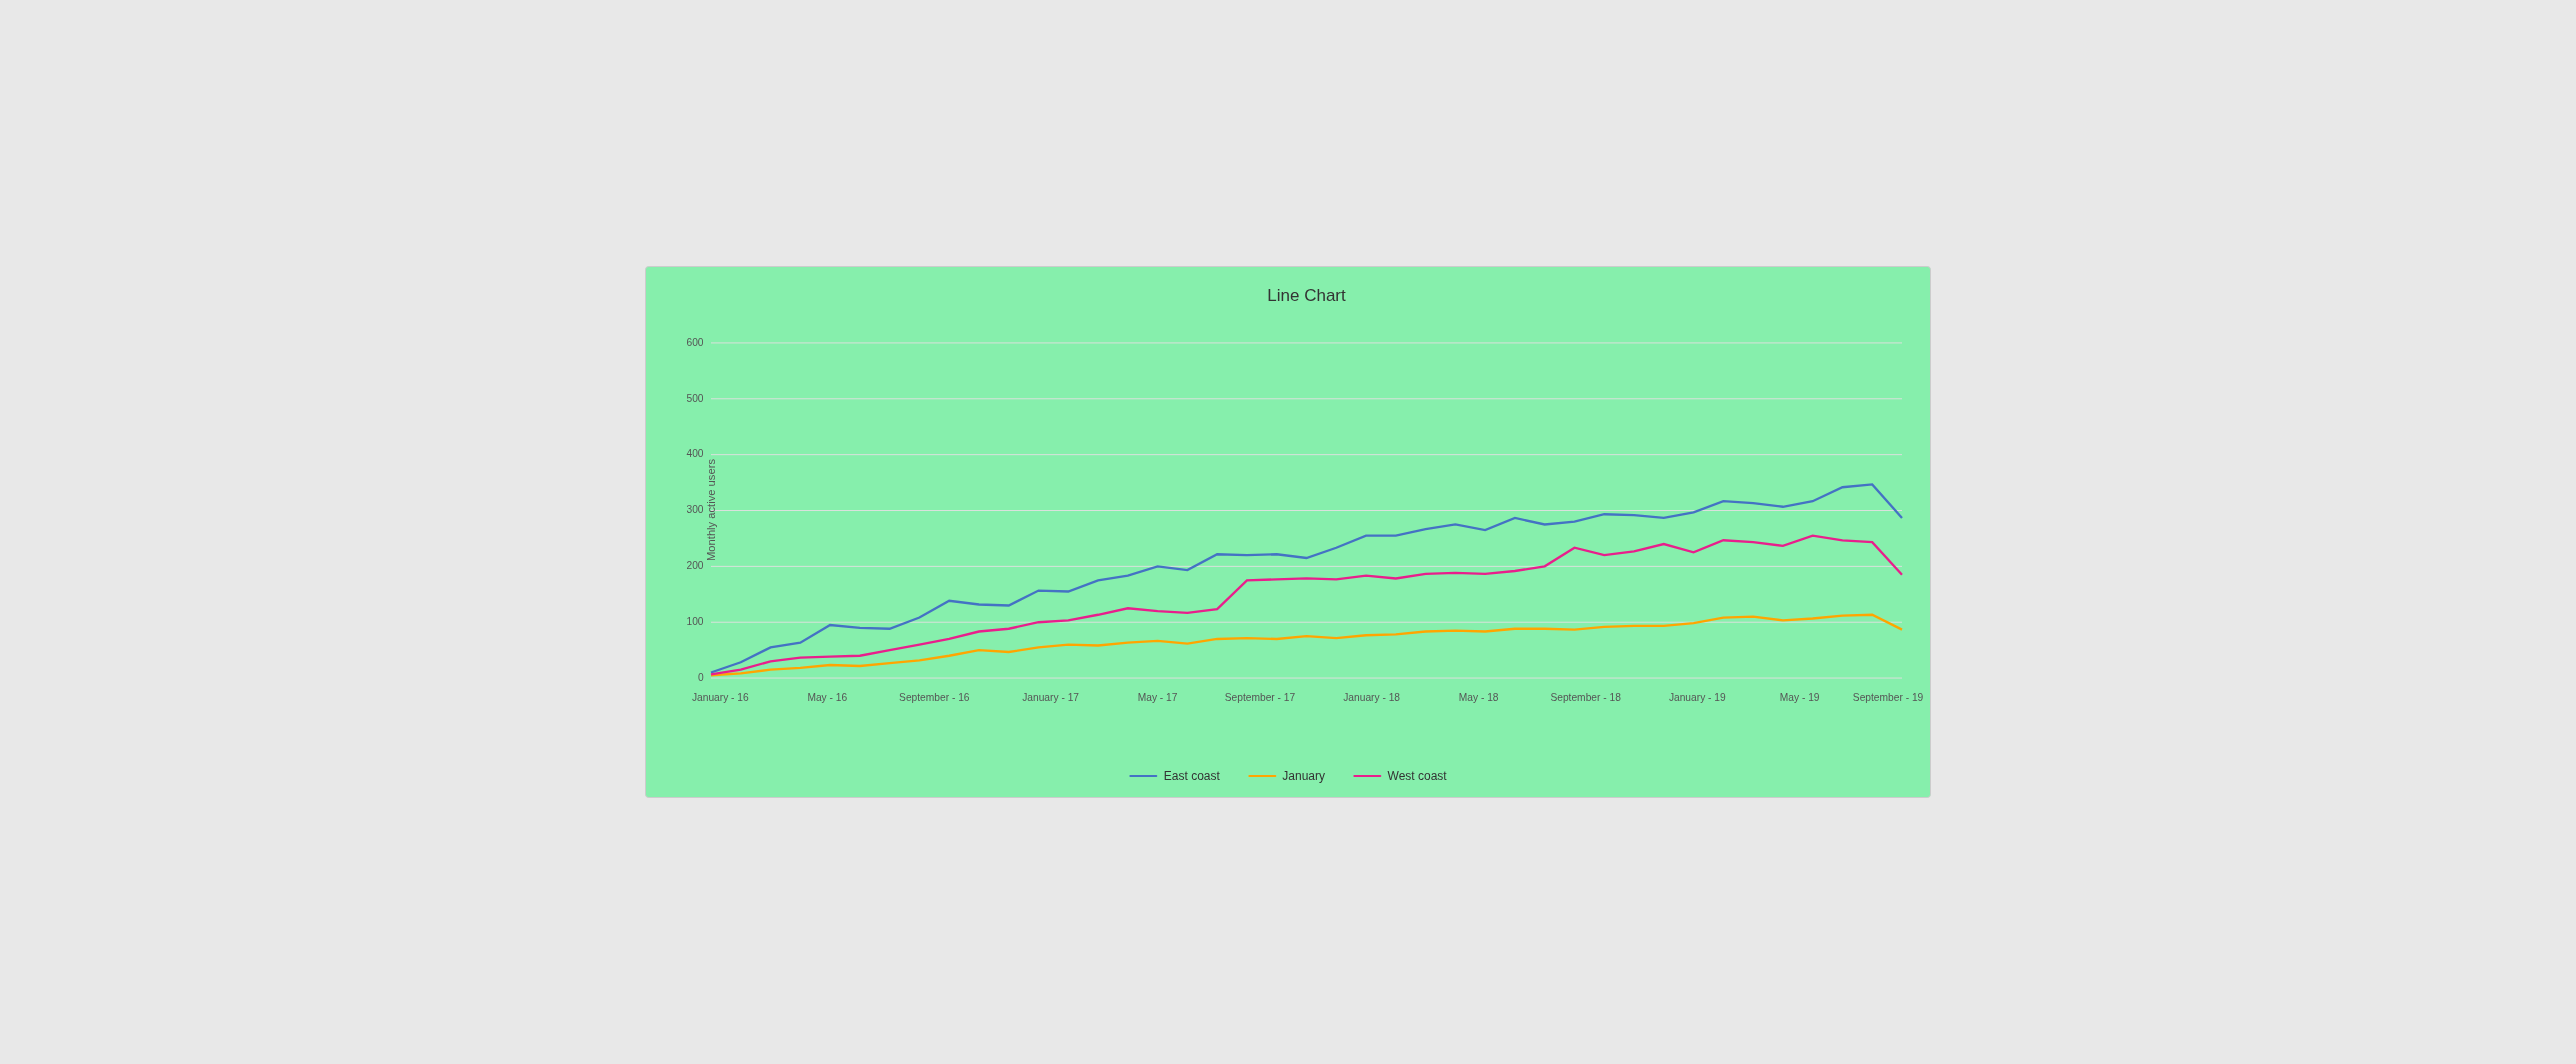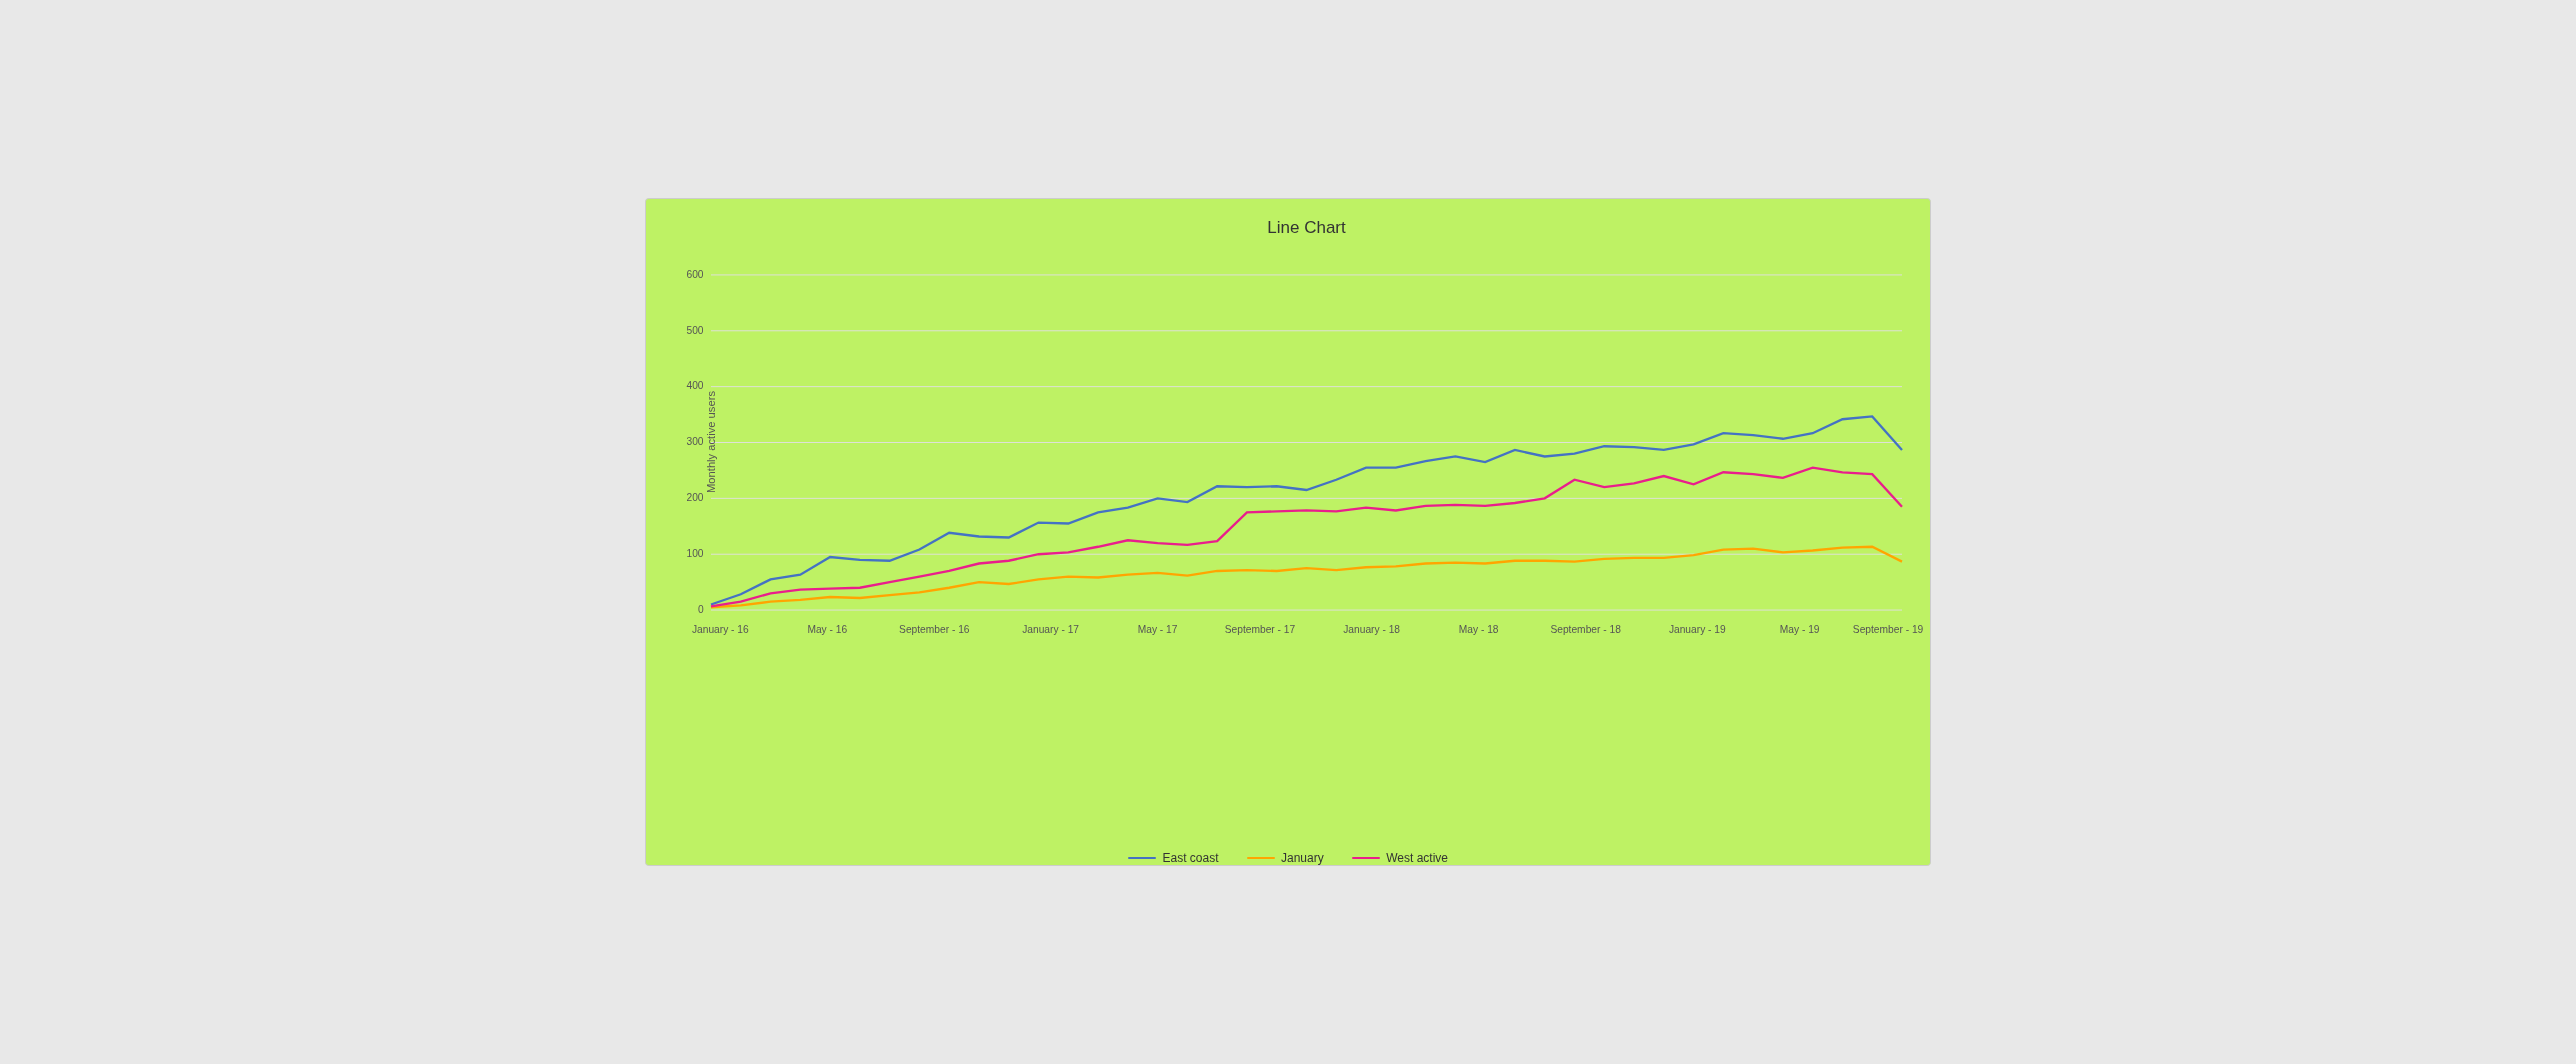--- a/index.html
+++ b/index.html
@@ -5,25 +5,25 @@
     * { box-sizing: border-box; margin: 0; padding: 0; }
     body {
       background: #e8e8e8;
       display: flex;
       align-items: center;
       justify-content: center;
       min-height: 100vh;
       font-family: Arial, sans-serif;
     }
     .chart-container {
-      background: #bef264;
+      background: #86efac;
       border: 1.4px solid #ccc;
       border-radius: 3.7px;
       width: 1286px;
-      height: 668px;
+      height: 532px;
       position: relative;
       padding: 18.6px 28px 75px 65px;
     }
     .chart-title {
       text-align: center;
       font-size: 17px;
       font-weight: normal;
       color: #333;
       margin-bottom: 9.3px;
     }
@@ -36,21 +36,21 @@
       position: absolute;
       left: -51px;
       top: 50%;
       transform: translateY(-50%) rotate(-90deg);
       font-size: 11.2px;
       color: #555;
       white-space: nowrap;
     }
     .legend {
       position: absolute;
-      bottom: 0;
+      bottom: 14px;
       left: 50%;
       transform: translateX(-50%);
       display: flex;
       align-items: flex-start;
       gap: 28px;
       font-size: 12px;
       color: #333;
     }
     .legend-item {
       display: flex;
@@ -253,17 +253,17 @@
     <div class="legend-item">
       <div class="legend-line" style="background:#4472C4;"></div>
       <span>East coast</span>
     </div>
     <div class="legend-item">
       <div class="legend-line" style="background:#FFA500;"></div>
       <span>January</span>
     </div>
     <div class="legend-item">
       <div class="legend-line" style="background:#E91E8C;"></div>
-      <span>West active</span>
+      <span>West coast</span>
     </div>
   </div>
 </div>
 
 
 </body></html>

